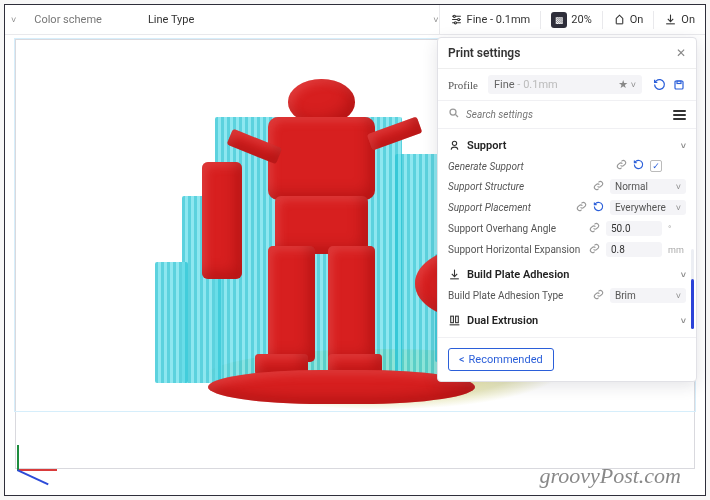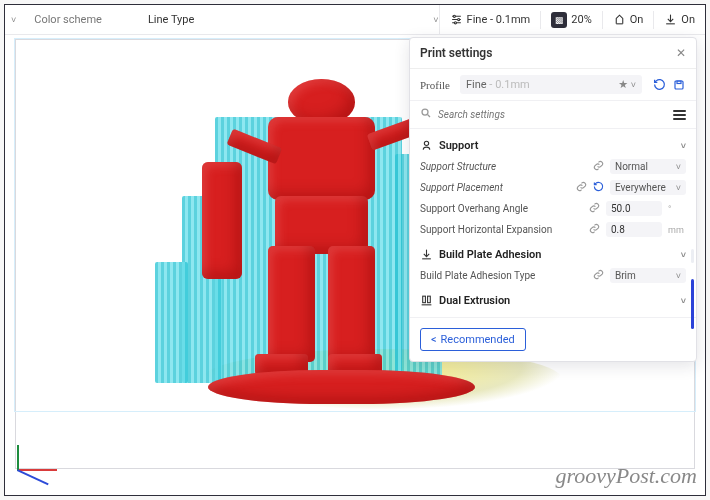--- a/index.html
+++ b/index.html
@@ -26,24 +26,24 @@
   .axes .yl { position: absolute; left: 6px; bottom: 0; width: 2px; height: 26px; background: #1d8c3d; }
   .axes .zl { position: absolute; left: 6px; bottom: 0; width: 34px; height: 2px; background: #2d4bd8; transform: rotate(25deg); transform-origin: left bottom; }
   .ellipse { position: absolute; left: 54%; top: 80%; width: 360px; height: 60px; transform: translate(-50%,-50%); border-radius: 50%; background: radial-gradient(ellipse at 50% 30%, rgba(255,240,90,.75), rgba(190,190,70,.35) 55%, rgba(0,0,0,0) 72%); }
 
   
   .support { position: absolute; background: linear-gradient(90deg, #2fc6d6 0 3px, #6fe1ec 3px 6px); background-size: 6px 100%; opacity: .78; border-radius: 2px; }
   .model { position: absolute; background: #d71f1f; border-radius: 4px; }
   .model.rnd { border-radius: 50%; }
   .shade { box-shadow: inset -6px -6px 14px rgba(120,0,0,.35), inset 4px 4px 10px rgba(255,120,120,.35); }
 
-  .watermark { position: absolute; right: 8px; bottom: 6px; font-family: Georgia, "Times New Roman", serif; font-style: italic; font-size: 22px; color: #888; }
+  .watermark { position: absolute; right: 24px; bottom: 6px; font-family: Georgia, "Times New Roman", serif; font-style: italic; font-size: 22px; color: #888; }
 
   
-  .panel { position: absolute; top: 32px; right: 8px; width: 288px; background: #fff; border: 1px solid #e1e1e6; border-radius: 4px; box-shadow: 0 4px 16px rgba(30,30,60,.12); font-size: 11px; color: #333; }
+  .panel { position: absolute; top: 32px; right: 8px; width: 260px; background: #fff; border: 1px solid #e1e1e6; border-radius: 4px; box-shadow: 0 4px 16px rgba(30,30,60,.12); font-size: 11px; color: #333; }
   .panel-head { display: flex; align-items: center; justify-content: space-between; padding: 8px 10px; border-bottom: 1px solid #eee; }
   .panel-title { font-weight: 600; font-size: 12px; }
   .panel-close { color: #888; cursor: pointer; font-size: 12px; }
   .panel-row { display: flex; align-items: center; padding: 6px 10px; gap: 6px; }
   .panel-row.border-b { border-bottom: 1px solid #f0f0f3; }
   .plabel { color: #555; font-family: Liberation Serif, serif; }
   .profile-pill { flex: 1; display: flex; align-items: center; justify-content: space-between; background: #f4f4f7; border-radius: 3px; padding: 3px 6px; margin: 0 4px; color: #666; }
   .profile-pill .star { color: #888; }
   .ic { width: 14px; height: 14px; display: inline-flex; align-items: center; justify-content: center; color: #2b5fd9; cursor: pointer; }
   .search-row { display: flex; align-items: center; padding: 6px 10px; gap: 6px; border-bottom: 1px solid #f0f0f3; }
@@ -201,20 +201,33 @@
       <div class="section-head">
         <svg width="13" height="13" viewBox="0 0 24 24" fill="none" stroke="#333" stroke-width="2">
             <circle cx="12" cy="8" r="4"></circle>
             <path d="M6 20c0-3 3-5 6-5s6 2 6 5"></path>
           </svg>
         <span>Support</span>
         <span style="flex:1"></span>
         <span class="chev">˅</span>
       </div>
 
+      <div class="setting">
+        <span class="sname">Generate Support</span>
+        <span class="link-ic"><svg width="11" height="11" viewBox="0 0 24 24" fill="none" stroke="currentColor" stroke-width="2.5">
+              <path d="M10 14a5 5 0 0 0 7 0l3-3a5 5 0 0 0-7-7l-1 1"></path>
+              <path d="M14 10a5 5 0 0 0-7 0l-3 3a5 5 0 0 0 7 7l1-1"></path>
+            </svg></span>
+        <span class="reset-ic"><svg width="11" height="11" viewBox="0 0 24 24" fill="none" stroke="currentColor" stroke-width="2.5">
+              <path d="M3 12a9 9 0 1 0 3-6.7L3 8"></path>
+              <path d="M3 3v5h5"></path>
+            </svg></span>
+        <span class="checkbox">✓</span>
+        <span class="unit"></span>
+      </div>
 
       <div class="setting">
         <span class="sname">Support Structure</span>
         <span class="link-ic"><svg width="11" height="11" viewBox="0 0 24 24" fill="none" stroke="currentColor" stroke-width="2.5">
               <path d="M10 14a5 5 0 0 0 7 0l3-3a5 5 0 0 0-7-7l-1 1"></path>
               <path d="M14 10a5 5 0 0 0-7 0l-3 3a5 5 0 0 0 7 7l1-1"></path>
             </svg></span>
         <div class="select">
             <span>Normal</span>
             <span class="chev">˅</span>

